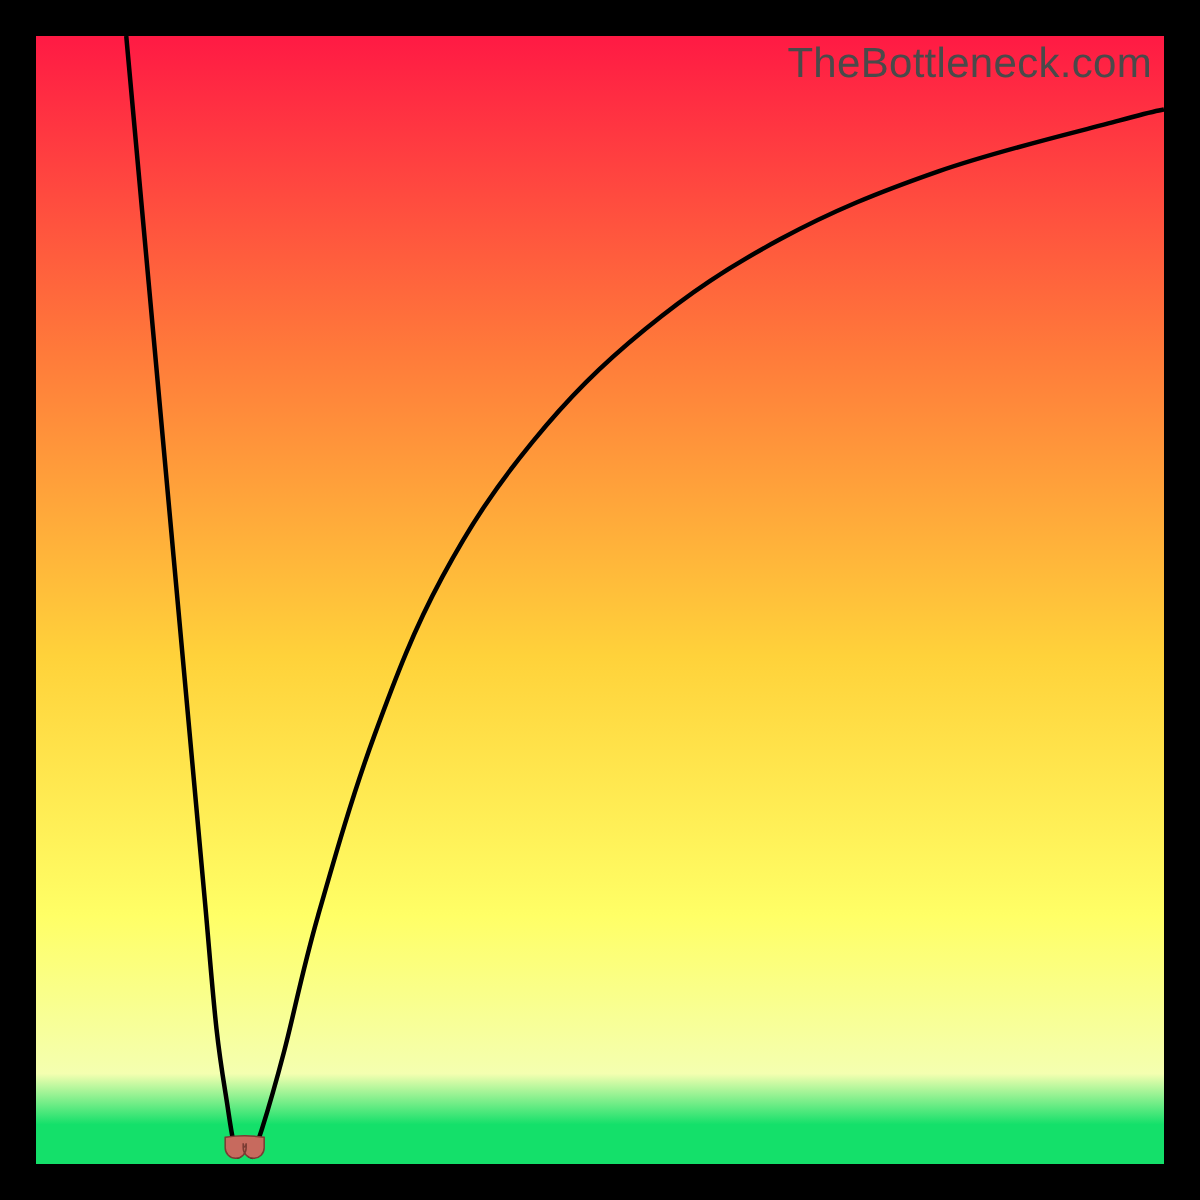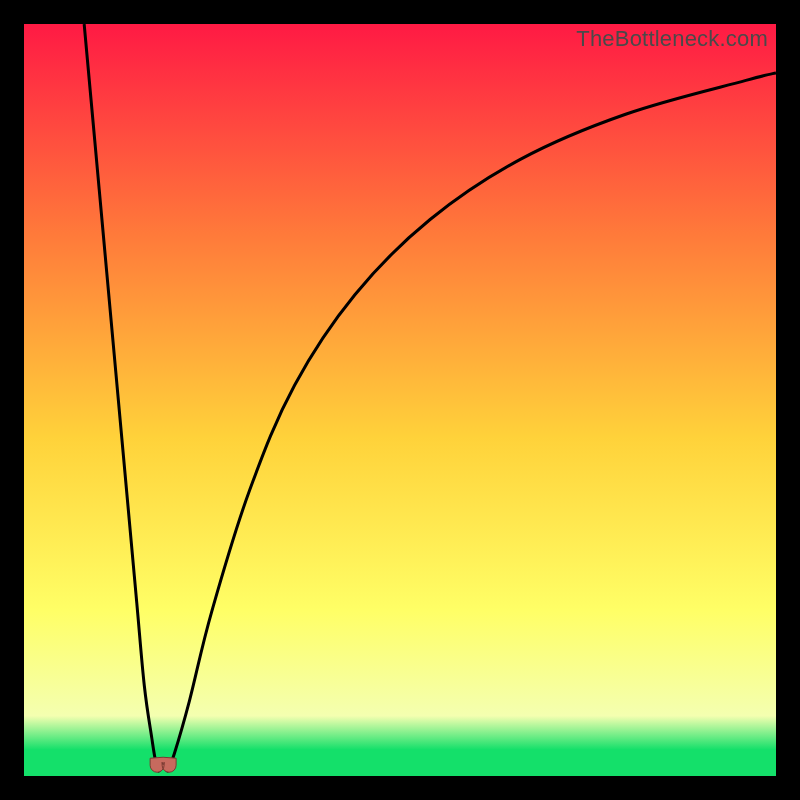--- a/index.html
+++ b/index.html
@@ -24,21 +24,21 @@
     top: 24px;
     width: 752px;
     height: 752px;
     overflow: hidden;
   }
   .watermark {
     position: absolute;
     top: 2px;
     right: 8px;
     font-family: Arial, Helvetica, sans-serif;
-    font-size: 22px;
+    font-size: 28px;
     color: #4a4a4a;
     font-weight: 500;
     letter-spacing: 0.2px;
     z-index: 10;
   }
   svg.bg, svg.curve, svg.marker {
     position: absolute;
     left: 0; top: 0;
     width: 752px;
     height: 752px;

